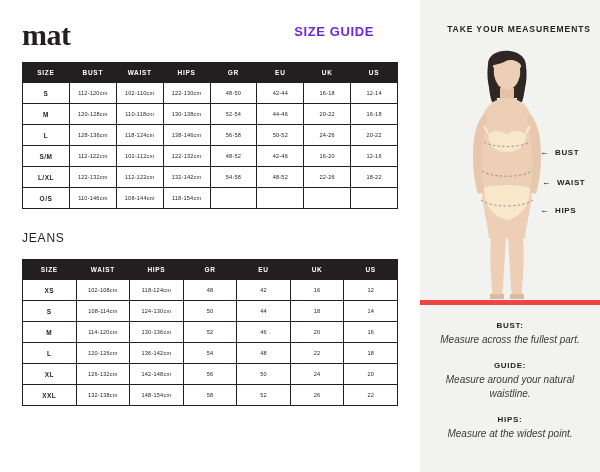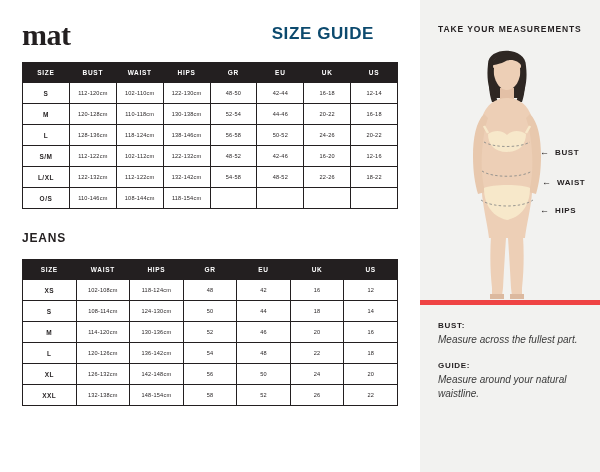--- a/index.html
+++ b/index.html
@@ -27,24 +27,24 @@
     font-family: "Liberation Serif", serif;
     font-size: 30px;
     font-weight: 700;
     letter-spacing: -0.5px;
     line-height: 1;
     color: #231f20;
     position: relative;
     top: 2px;
   }
   .size-guide-title {
-    font-size: 17px;
+    font-size: 13px;
     font-weight: 700;
     letter-spacing: 0.6px;
-    color: #0c4a6e;
+    color: #6d28d9;
     margin-top: 6px;
     margin-right: 18px;
   }
 
   table.sz {
     width: 100%;
     border-collapse: collapse;
     table-layout: fixed;
     margin-top: 14px;
   }
@@ -68,30 +68,31 @@
     color: #231f20;
   }
   table.sz tbody td.sizecell {
     font-weight: 700;
     font-size: 6.5px;
     letter-spacing: 0.5px;
   }
 
   .jeans-title {
     font-size: 12px;
-    font-weight: 700;
+    font-weight: 400;
     letter-spacing: 0.8px;
     margin-top: 22px;
   }
 
   
   .right {
     width: 180px; height: 472px;
     background: #f2f2f0;
     position: relative;
+    text-align: center;
   }
   .right-title {
     font-size: 8.5px;
     font-weight: 700;
     letter-spacing: 0.9px;
     padding: 24px 0 0 18px;
     color: #231f20;
   }
   .figure-wrap {
     position: relative;
@@ -363,15 +364,19 @@
 
     <div class="notes">
       <div class="note">
         <div class="note-title">BUST:</div>
         <div class="note-text">Measure across the fullest part.</div>
       </div>
       <div class="note">
         <div class="note-title">GUIDE:</div>
         <div class="note-text">Measure around your natural waistline.</div>
       </div>
+      <div class="note">
+        <div class="note-title">HIPS:</div>
+        <div class="note-text">Measure at the widest point.</div>
+      </div>
     </div>
   </div>
 </div>
 
 </body></html>

